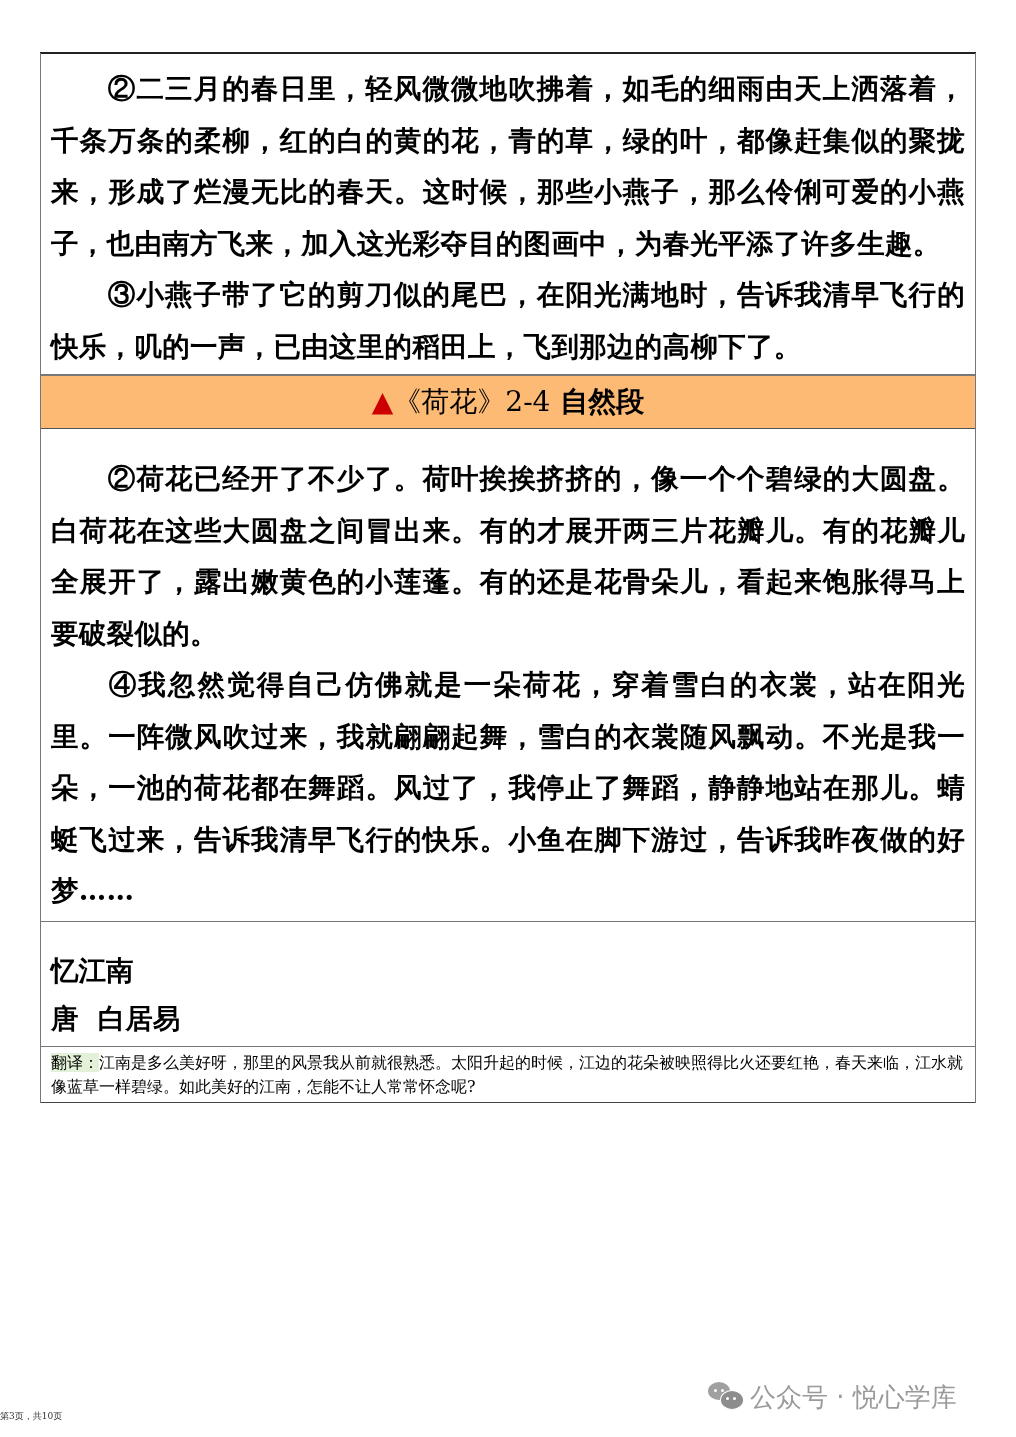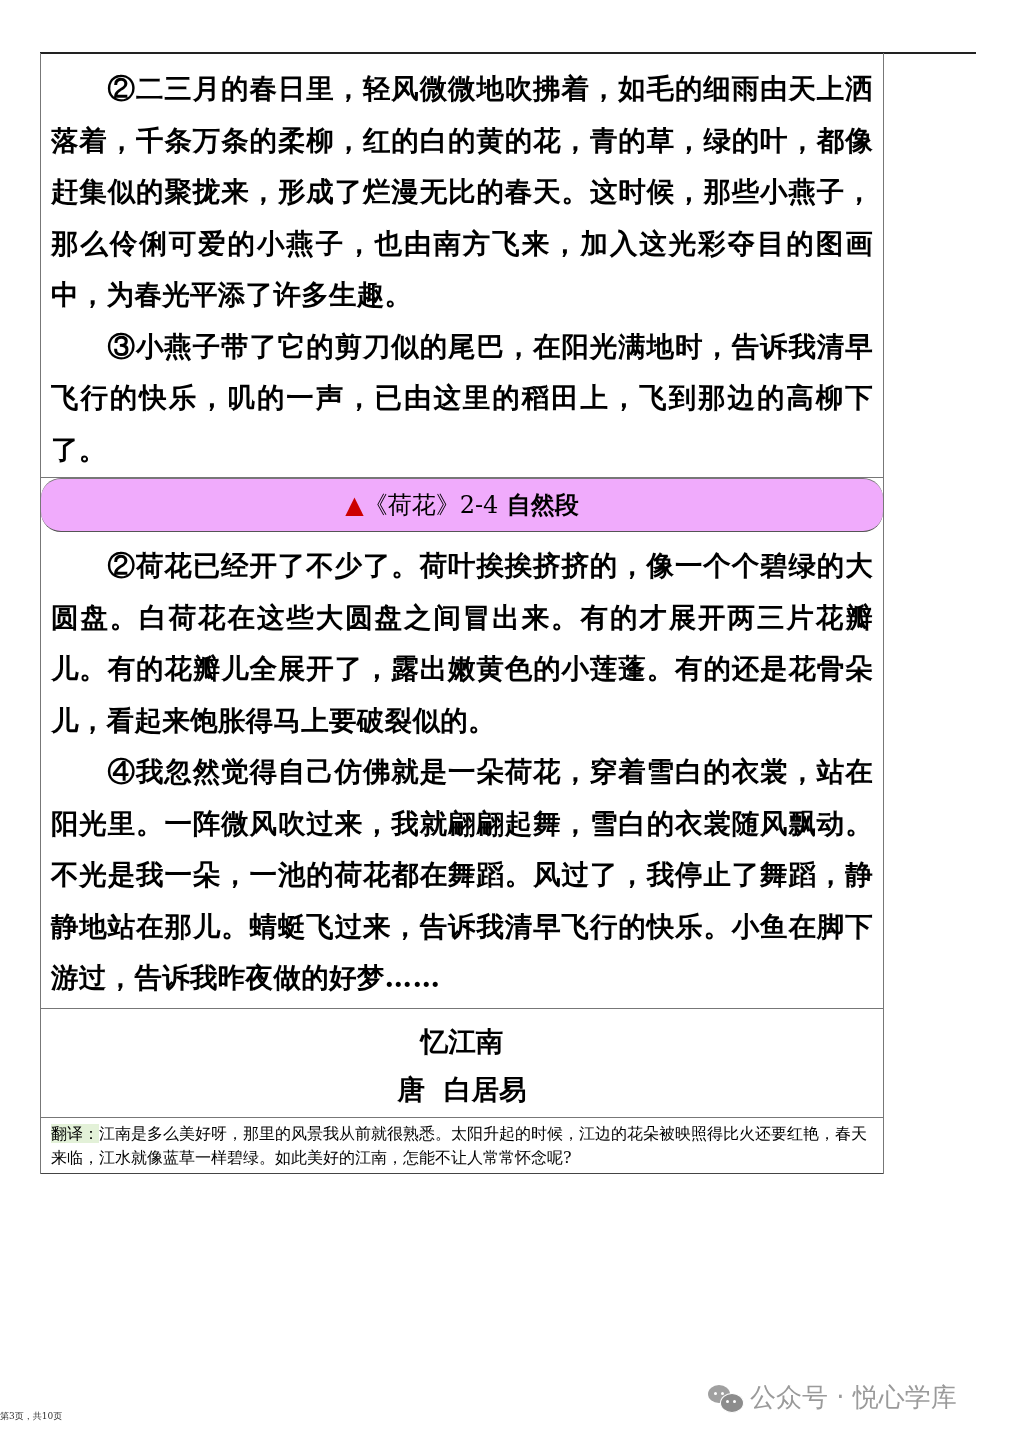--- a/index.html
+++ b/index.html
@@ -1,37 +1,37 @@
 <!DOCTYPE html>
 <html><head>
 <meta charset="utf-8">
 <style>
   html, body { margin: 0; padding: 0; background: #ffffff; }
   body { width: 1016px; height: 1437px; position: relative; overflow: hidden;
          font-family: "DejaVu Serif", "Liberation Serif", serif; color: #000; }
-  .page { position: absolute; left: 40px; top: 53px; width: 844px; }
+  .page { position: absolute; left: 40px; top: 53px; width: 936px; }
   .topline { position: absolute; left: 40px; top: 52px; width: 936px; height: 2px; background: #222; }
   .table { border-left: 1px solid #777; border-right: 1px solid #777; }
   .cell { border-bottom: 1px solid #777; padding: 0 10px; box-sizing: border-box; }
   .para { font-size: 27.5px; font-weight: bold; line-height: 51.5px; letter-spacing: 0.3px;
           text-align: justify; text-align-last: left; }
   .para .indent { display: inline-block; width: 56px; }
-  .header-row { background: #f0abfc; text-align: center; font-size: 24px; font-weight: bold;
-                height: 52px; line-height: 52px; border-top: 1px solid #777; border-bottom: 1px solid #555; border-radius: 20px; }
+  .header-row { background: #fdba74; text-align: center; font-size: 28px; font-weight: bold;
+                height: 52px; line-height: 52px; border-top: 1px solid #777; border-bottom: 1px solid #555; }
   .tri { color: #cc0000; font-weight: normal; }
   .header-row .num { font-weight: normal; }
   .c1 { padding-top: 10px; padding-bottom: 2px; }
-  .c2 { padding-top: 8px; padding-bottom: 4px; }
-  .poem-title { text-align: center; font-size: 27.5px; font-weight: bold; line-height: 48px; }
+  .c2 { padding-top: 24px; padding-bottom: 4px; }
+  .poem-title { text-align: left; font-size: 27.5px; font-weight: bold; line-height: 48px; }
   .trans { font-size: 16px; line-height: 24px; padding: 4px 10px 3px 10px; border-bottom: 1px solid #444; }
   .trans .label { background: #e3f1d8; }
   .footer { position: absolute; left: 0; width: 1016px; top: 1410px; text-align: left;
             font-size: 9px; color: #333; }
   .watermark { position: absolute; left: 708px; top: 1380px; font-family: "DejaVu Sans", "Liberation Sans", sans-serif;
-               font-size: 26px; color: #9a9a9a; display: flex; align-items: center; gap: 6px; }
+               font-size: 26px; color: #9a9a9a; display: flex; align-items: flex-start; gap: 6px; }
   .wechat { width: 36px; height: 30px; position: relative; }
   .wechat .b1 { position: absolute; left: 0; top: 2px; width: 22px; height: 18px; background: #a0a0a0; border-radius: 50%; }
   .wechat .b2 { position: absolute; left: 12px; top: 10px; width: 22px; height: 18px; background: #8c8c8c; border-radius: 50%; border: 1.5px solid #fff; }
   .wechat .e { position: absolute; width: 3px; height: 3px; background: #fff; border-radius: 50%; }
 </style>
 </head>
 <body>
 
 <div class="topline"></div>
 

